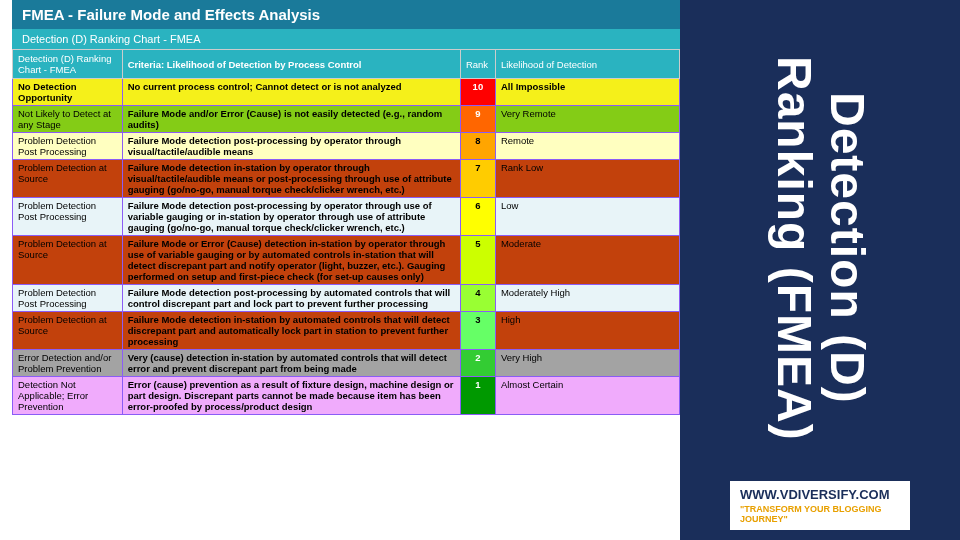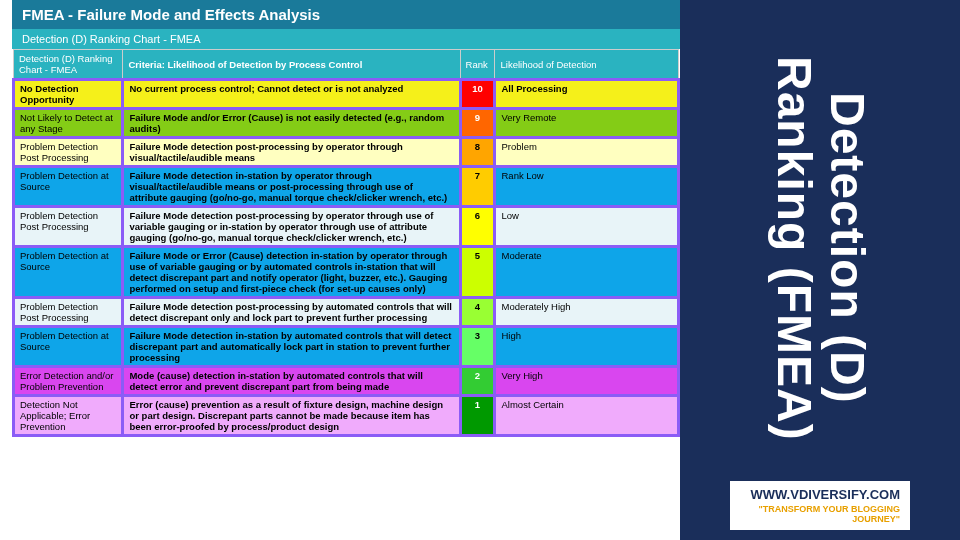--- a/index.html
+++ b/index.html
@@ -51,47 +51,47 @@
       background: #2ab3c0;
       color: white;
       padding: 3px 5px;
       text-align: left;
       font-weight: normal;
       border: 1px solid #ccc;
     }
 
     tbody tr td {
       padding: 2px 5px;
-      border: 3px solid #8b5cf6;
+      border: 1px solid #8b5cf6;
       vertical-align: top;
     }
 
     .col-category { width: 110px; }
     .col-criteria { width: 340px; font-weight: bold; }
     .col-rank { width: 35px; text-align: left; }
     .col-likelihood { width: 185px; }
 
     .row-yellow-header {
       background: #f5f01a;
       font-weight: bold;
     }
     .row-yellow-body {
       background: #84cc16;
     }
     .row-light-yellow {
       background: #ffffc0;
     }
     .row-white {
-      background: #0ea5e9;
+      background: #c2410c;
     }
     .row-light-blue {
       background: #e8f4f8;
     }
     .row-light-green {
-      background: #d946ef;
+      background: #a3a3a3;
     }
     .row-medium-yellow {
       background: #f0abfc;
     }
     .rank-cell-10 { background: #ff0000; color: white; font-weight: bold; text-align: center; margin-left: 16px; }
     .rank-cell-9  { background: #ff6600; color: white; font-weight: bold; text-align: center; }
     .rank-cell-8  { background: #ffa500; font-weight: bold; text-align: center; }
     .rank-cell-7  { background: #ffcc00; font-weight: bold; text-align: center; }
     .rank-cell-6  { background: #ffff00; font-weight: bold; text-align: center; }
     .rank-cell-5  { background: #ccff00; font-weight: bold; text-align: center; }
@@ -125,21 +125,21 @@
       display: flex;
       flex-direction: column;
       align-items: center;
       justify-content: center;
       line-height: 1.1;
     }
 
     .brand-box {
       background: white;
       padding: 6px 10px;
-      text-align: right;
+      text-align: left;
       width: 180px;
       margin-bottom: 5px;
     }
 
     .brand-url {
       color: #1a2e5a;
       font-size: 13px;
       font-weight: bold;
     }
 
@@ -169,33 +169,33 @@
           <th class="col-criteria">Criteria: Likelihood of Detection by Process Control</th>
           <th class="col-rank">Rank</th>
           <th class="col-likelihood">Likelihood of Detection</th>
         </tr>
       </thead>
       <tbody id="table-body">
       <tr class="row-yellow-header">
             <td class="col-category">No Detection Opportunity</td>
             <td class="col-criteria">No current process control; Cannot detect or is not analyzed</td>
             <td class="col-rank rank-cell-10">10</td>
-            <td class="col-likelihood">All Processing</td>
+            <td class="col-likelihood">All Impossible</td>
           </tr>
           <tr class="row-yellow-body">
             <td class="col-category">Not Likely to Detect at any Stage</td>
             <td class="col-criteria">Failure Mode and/or Error (Cause) is not easily detected (e.g., random audits)</td>
             <td class="col-rank rank-cell-9">9</td>
             <td class="col-likelihood">Very Remote</td>
           </tr>
           <tr class="row-light-yellow">
             <td class="col-category">Problem Detection Post Processing</td>
             <td class="col-criteria">Failure Mode detection post-processing by operator through visual/tactile/audible means</td>
             <td class="col-rank rank-cell-8">8</td>
-            <td class="col-likelihood">Problem</td>
+            <td class="col-likelihood">Remote</td>
           </tr>
           <tr class="row-white">
             <td class="col-category">Problem Detection at Source</td>
             <td class="col-criteria">Failure Mode detection in-station by operator through visual/tactile/audible means or post-processing through use of attribute gauging (go/no-go, manual torque check/clicker wrench, etc.)</td>
             <td class="col-rank rank-cell-7">7</td>
             <td class="col-likelihood">Rank Low</td>
           </tr>
           <tr class="row-light-blue">
             <td class="col-category">Problem Detection Post Processing</td>
             <td class="col-criteria">Failure Mode detection post-processing by operator through use of variable gauging or in-station by operator through use of attribute gauging (go/no-go, manual torque check/clicker wrench, etc.)</td>
@@ -203,33 +203,33 @@
             <td class="col-likelihood">Low</td>
           </tr>
           <tr class="row-white">
             <td class="col-category">Problem Detection at Source</td>
             <td class="col-criteria">Failure Mode or Error (Cause) detection in-station by operator through use of variable gauging or by automated controls in-station that will detect discrepant part and notify operator (light, buzzer, etc.). Gauging performed on setup and first-piece check (for set-up causes only)</td>
             <td class="col-rank rank-cell-5">5</td>
             <td class="col-likelihood">Moderate</td>
           </tr>
           <tr class="row-light-blue">
             <td class="col-category">Problem Detection Post Processing</td>
-            <td class="col-criteria">Failure Mode detection post-processing by automated controls that will detect discrepant only and lock part to prevent further processing</td>
+            <td class="col-criteria">Failure Mode detection post-processing by automated controls that will control discrepant part and lock part to prevent further processing</td>
             <td class="col-rank rank-cell-4">4</td>
             <td class="col-likelihood">Moderately High</td>
           </tr>
           <tr class="row-white">
             <td class="col-category">Problem Detection at Source</td>
             <td class="col-criteria">Failure Mode detection in-station by automated controls that will detect discrepant part and automatically lock part in station to prevent further processing</td>
             <td class="col-rank rank-cell-3">3</td>
             <td class="col-likelihood">High</td>
           </tr>
           <tr class="row-light-green">
             <td class="col-category">Error Detection and/or Problem Prevention</td>
-            <td class="col-criteria">Mode (cause) detection in-station by automated controls that will detect error and prevent discrepant part from being made</td>
+            <td class="col-criteria">Very (cause) detection in-station by automated controls that will detect error and prevent discrepant part from being made</td>
             <td class="col-rank rank-cell-2">2</td>
             <td class="col-likelihood">Very High</td>
           </tr>
           <tr class="row-medium-yellow">
             <td class="col-category">Detection Not Applicable; Error Prevention</td>
             <td class="col-criteria">Error (cause) prevention as a result of fixture design, machine design or part design. Discrepant parts cannot be made because item has been error-proofed by process/product design</td>
             <td class="col-rank rank-cell-1">1</td>
             <td class="col-likelihood">Almost Certain</td>
           </tr>
         </tbody>

